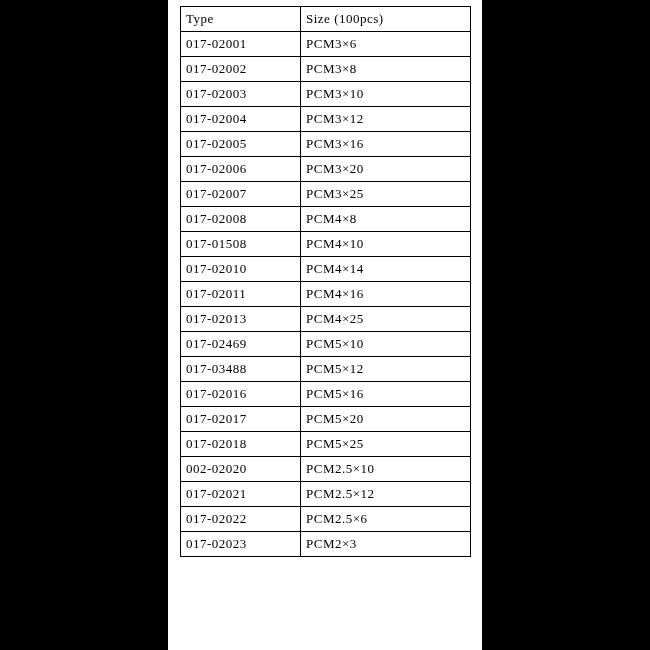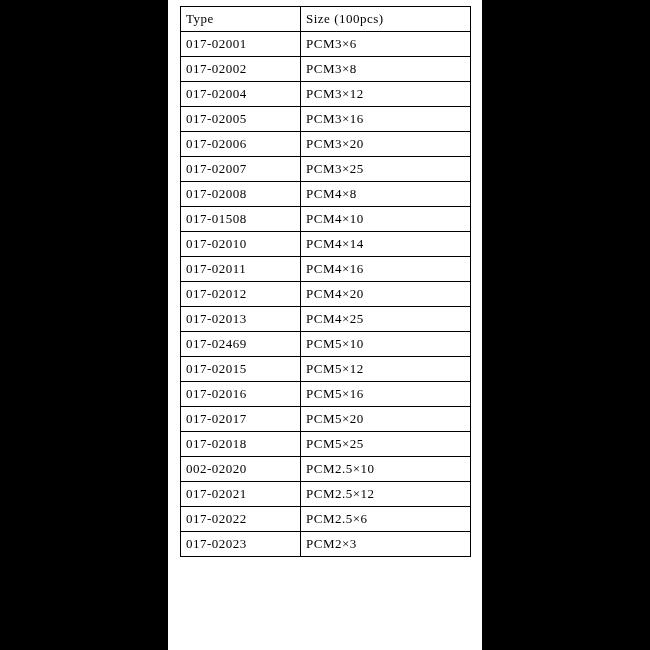--- a/index.html
+++ b/index.html
@@ -71,20 +71,24 @@
           </tr>
           <tr>
             <td>017-02001</td>
             <td>PCM3×6</td>
           </tr>
           <tr>
             <td>017-02002</td>
             <td>PCM3×8</td>
           </tr>
           <tr>
+            <td>017-02003</td>
+            <td>PCM3×10</td>
+          </tr>
+          <tr>
             <td>017-02004</td>
             <td>PCM3×12</td>
           </tr>
           <tr>
             <td>017-02005</td>
             <td>PCM3×16</td>
           </tr>
           <tr>
             <td>017-02006</td>
             <td>PCM3×20</td>
@@ -103,33 +107,29 @@
           </tr>
           <tr>
             <td>017-02010</td>
             <td>PCM4×14</td>
           </tr>
           <tr>
             <td>017-02011</td>
             <td>PCM4×16</td>
           </tr>
           <tr>
-            <td>017-02012</td>
-            <td>PCM4×20</td>
-          </tr>
-          <tr>
             <td>017-02013</td>
             <td>PCM4×25</td>
           </tr>
           <tr>
             <td>017-02469</td>
             <td>PCM5×10</td>
           </tr>
           <tr>
-            <td>017-02015</td>
+            <td>017-03488</td>
             <td>PCM5×12</td>
           </tr>
           <tr>
             <td>017-02016</td>
             <td>PCM5×16</td>
           </tr>
           <tr>
             <td>017-02017</td>
             <td>PCM5×20</td>
           </tr>

